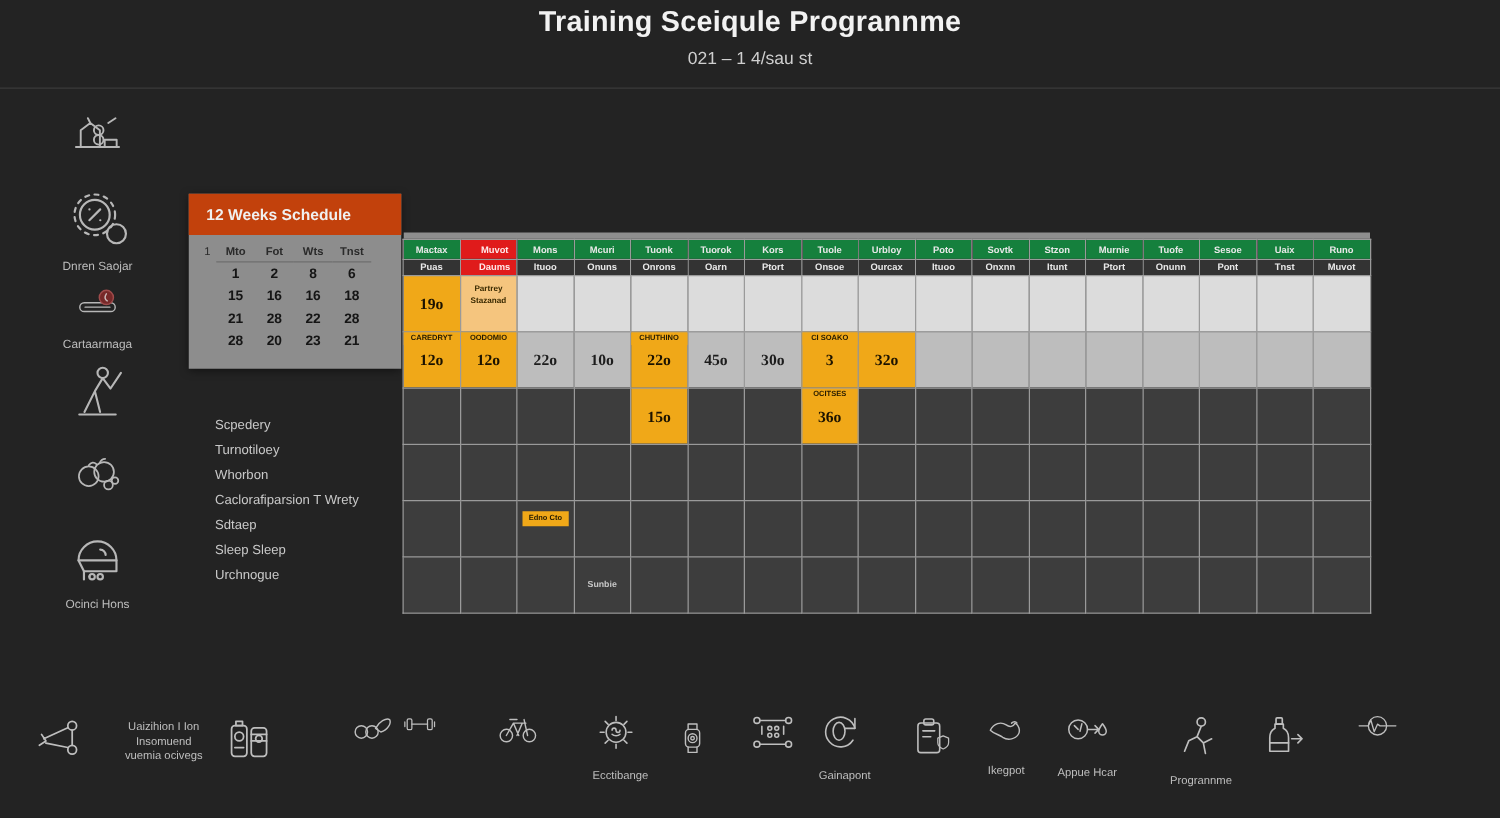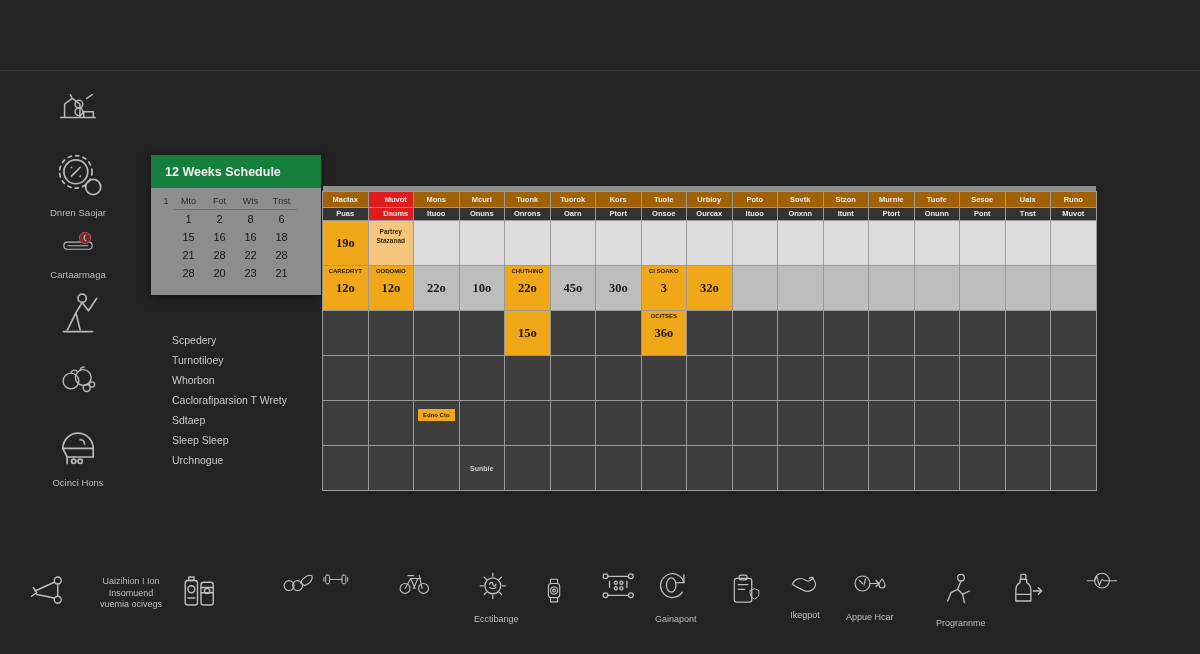--- a/index.html
+++ b/index.html
@@ -37,49 +37,49 @@
     display: block; margin-top: 3px; color: #bdbdbd; font-size: 9.5px;
     filter: blur(.55px); line-height: 1.25;
   }
 
   
   .cal {
     position: absolute; left: 151px; top: 155px; width: 170px; height: 140px;
     background: #8d8d8d; box-shadow: 0 2px 7px rgba(0,0,0,.55);
   }
   .cal-head {
-    height: 33px; background: #15803d; color: #f0f0f0;
+    height: 33px; background: #c2410c; color: #f0f0f0;
     font-size: 12.5px; font-weight: bold; display: flex; align-items: center;
     padding-left: 14px; filter: blur(.3px);
   }
   .cal-body { padding: 5px 8px 6px 8px; }
   .cal-row { display: flex; }
   .cal-c {
     width: 31px; text-align: center; font-size: 11px; color: #151515;
-    font-weight: normal; padding: 3px 0; filter: blur(.35px);
+    font-weight: bold; padding: 3px 0; filter: blur(.35px);
   }
   .cal-c.wk { width: 14px; font-weight: normal; }
   .cal-row.dow .cal-c { font-size: 9px; color: #2a2a2a; border-bottom: 1px solid #6f6f6f; }
   .cal-row.dow .cal-c.wk { border-bottom: none; }
 
   
   .legend { position: absolute; left: 172px; top: 334px; width: 180px; }
   .legend-it {
     color: #c9c9c9; font-size: 10.5px; margin-bottom: 8px;
     filter: blur(.55px); white-space: nowrap;
   }
 
   
   .grid { position: absolute; left: 322px; top: 186px; }
   .grid table { border-collapse: collapse; }
   .grid td, .grid th { padding: 0; border: 1px solid #9a9a9a; }
   .hdr-top { height: 5px; }
   .hdr-top td { background: #8e8e8e; border: none; height: 5px; }
   th.h1, th.h2 {
-    background: #a16207; color: #e8e8e8; font-size: 7.5px; font-weight: bold;
+    background: #15803d; color: #e8e8e8; font-size: 7.5px; font-weight: bold;
     text-align: center; filter: blur(.45px); border: 1px solid #9a9a9a;
   }
   th.h1 { height: 16px; }
   th.h2 { height: 13px; background: #333; }
   th.h1.red, th.h2.red { background: #e01b1b; color: #ffe9e9; padding-left: 10px; }
   td.c { width: 45.5px; height: 45px; background: #3d3d3d; }
   td.c.lite { background: #dcdcdc; }
   td.c.mid  { background: #bdbdbd; }
   td.c.orange { background: #f0a818; }
   td.c.peach { background: #f5c57e; }
@@ -120,20 +120,24 @@
     display: block; color: #bfbfbf; font-size: 9px; margin-top: 2px;
     filter: blur(.55px); line-height: 1.3; white-space: nowrap;
   }
   .bi-cap.multi { white-space: normal; width: 90px; text-align: center; }
 </style>
 </head>
 <body>
 
 <div id="app">
 
+  <div class="header">
+    <div class="title">Training Sceiqule Progrannme</div>
+    <div class="subtitle">021 – 1 4/sau st</div>
+  </div>
   <div class="header-rule"></div>
 
   <div class="sidebar" id="sidebar">
       <div class="side-item" style="top: 0px;">
         <span class="side-ico"><svg width="56" height="46" viewBox="0 0 48 48" fill="none" stroke="#d8d8d8" stroke-width="1.6" stroke-linecap="round" stroke-linejoin="round">
             <path d="M6 34h36M10 34V20l8-6 8 6v14M18 14l-2-4M30 28h10v6H30z"></path>
             <circle cx="25" cy="20" r="4"></circle>
             <circle cx="25" cy="28" r="4"></circle>
             <path d="M33 14l6-4"></path>
           </svg></span>

